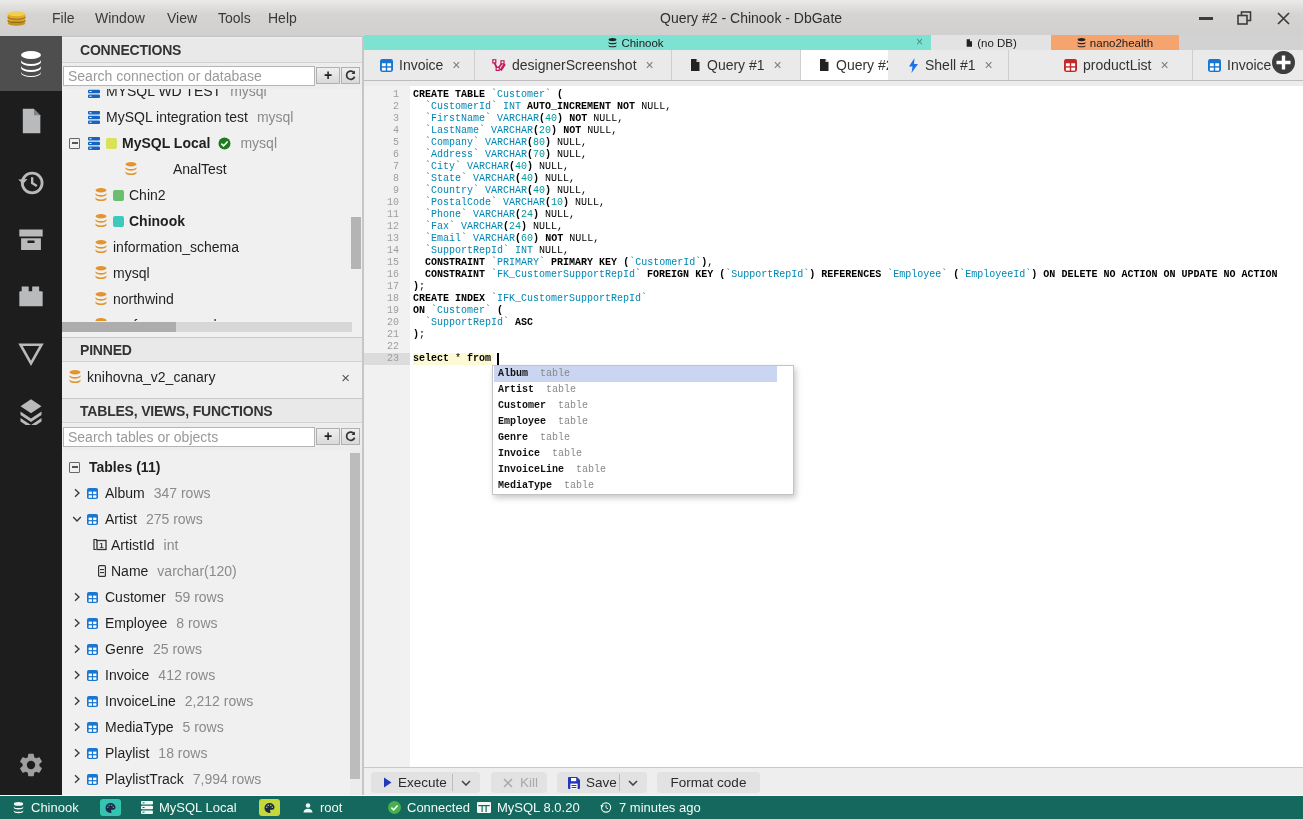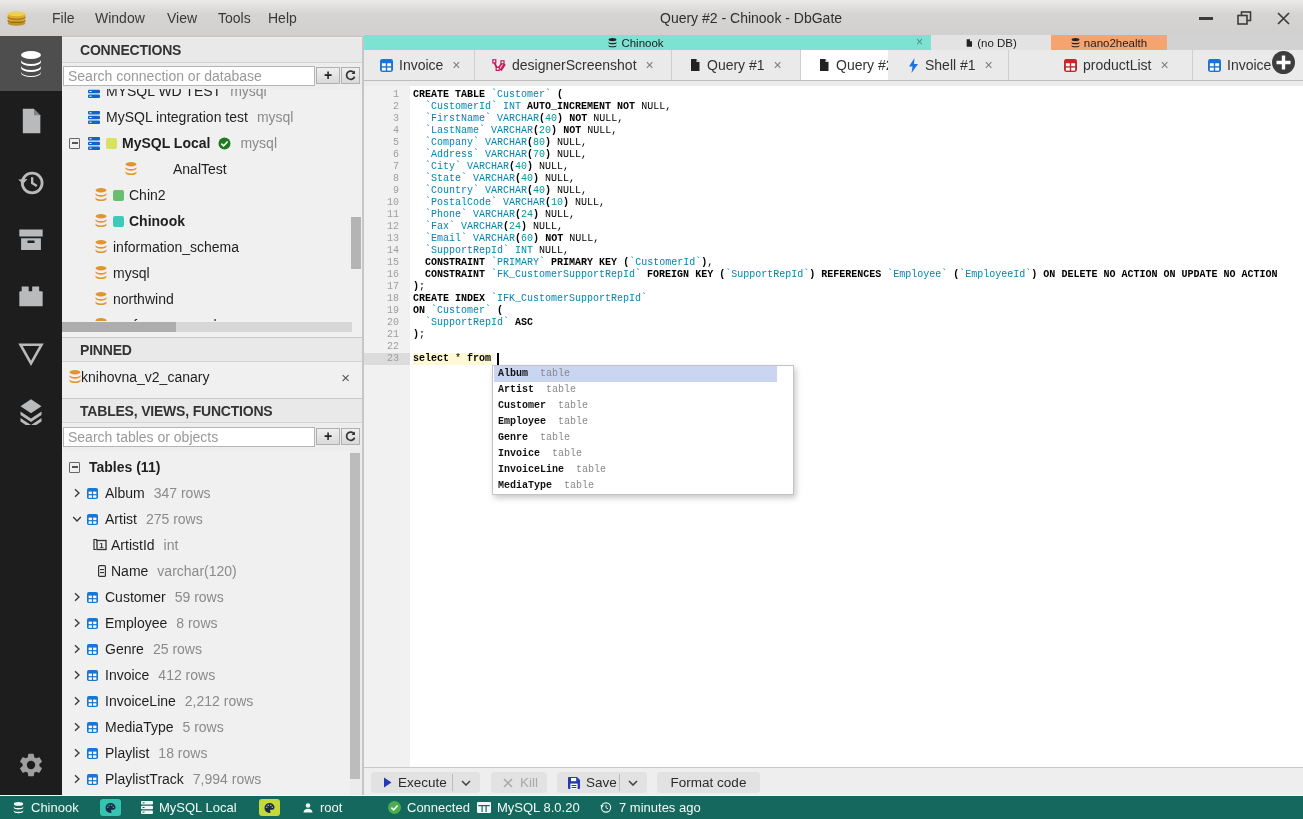--- a/index.html
+++ b/index.html
@@ -288,21 +288,21 @@
   <div class="abs" style="left:289px;top:180px;width:10px;height:52px;background:#b4b4b4;"></div>
 
   <div class="phead" style="top:300px;height:25px;border-top:1px solid #c8c8c8;">PINNED</div>
   <div class="row" style="top:327px;">
     <div style="width:7px;"></div>
       <svg width="12" height="14" viewBox="0 0 12 14">
         <ellipse cx="6" cy="2.2" rx="5.5" ry="2.2" fill="#e2952e"></ellipse>
         <path d="M.5 4.9 a5.5 2.2 0 0 0 11 0 v1.6 a5.5 2.2 0 0 1 -11 0z" fill="#e2952e"></path>
         <path d="M.5 9.3 a5.5 2.2 0 0 0 11 0 v1.6 a5.5 2.2 0 0 1 -11 0z" fill="#e2952e"></path>
       </svg>
-    <div style="">knihovna_v2_canary</div>
+    <div style="margin-left:6px;">knihovna_v2_canary</div>
     <div style="position:absolute;right:10px;color:#555;font-size:15px;">×</div>
   </div>
 
   <div class="phead" style="top:361px;height:25px;border-top:1px solid #c8c8c8;">TABLES, VIEWS, FUNCTIONS</div>
   <div class="abs" style="left:0;top:387px;width:300px;height:26px;background:#ededed;"></div>
   <div class="srch" style="top:390px;">Search tables or objects</div>
   <div class="sbtn" style="left:254px;top:391px;width:24px;">+</div>
   <div class="sbtn" style="left:279px;top:391px;width:19px;font-weight:normal;">
       <svg style="margin:2px auto 0;" width="11" height="11" viewBox="0 0 11 11">
         <path d="M9.3 3.2 A4.1 4.1 0 1 0 9.6 6.6" stroke="#333" stroke-width="1.7" fill="none"></path>
@@ -512,21 +512,21 @@
     </svg>
   Chinook
   <div style="position:absolute;right:8px;color:#4a8a80;font-size:12px;top:0;">×</div>
 </div>
 <div class="abs ghead" style="left:931px;width:120px;background:#e3e3e3;">
   <svg width="8" height="10" viewBox="0 0 24 24" style="margin-right:4px;">
       <path d="M5 1 h10 l6 6 v16 h-16 z M15 1 v6 h6" fill="#222"></path>
     </svg>
   (no DB)
 </div>
-<div class="abs ghead" style="left:1051px;width:116px;background:#f5a470;">
+<div class="abs ghead" style="left:1051px;width:128px;background:#f5a470;">
   <svg width="9" height="10" viewBox="0 0 12 14" style="margin-right:4px;">
       <ellipse cx="6" cy="2.2" rx="5.5" ry="2.2" fill="#222"></ellipse>
       <path d="M.5 4.9 a5.5 2.2 0 0 0 11 0 v1.6 a5.5 2.2 0 0 1 -11 0z" fill="#222"></path>
       <path d="M.5 9.3 a5.5 2.2 0 0 0 11 0 v1.6 a5.5 2.2 0 0 1 -11 0z" fill="#222"></path>
     </svg>
   nano2health
 </div>
 
 <div class="abs tabrow"></div>
 <div class="abs tab" style="left:364px;width:111px;">

